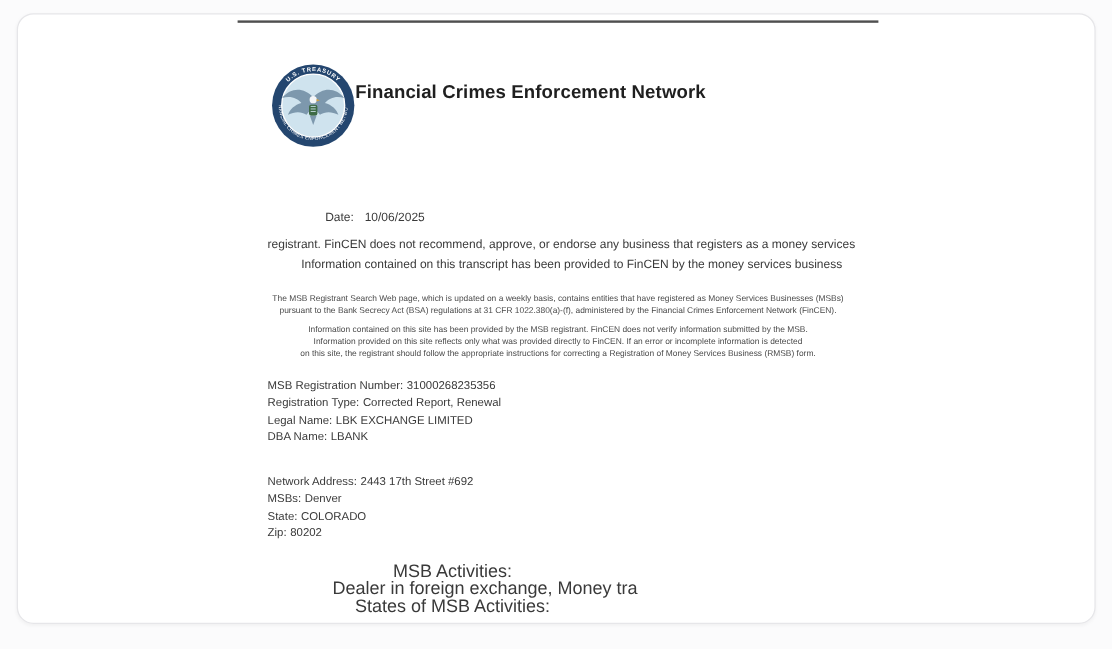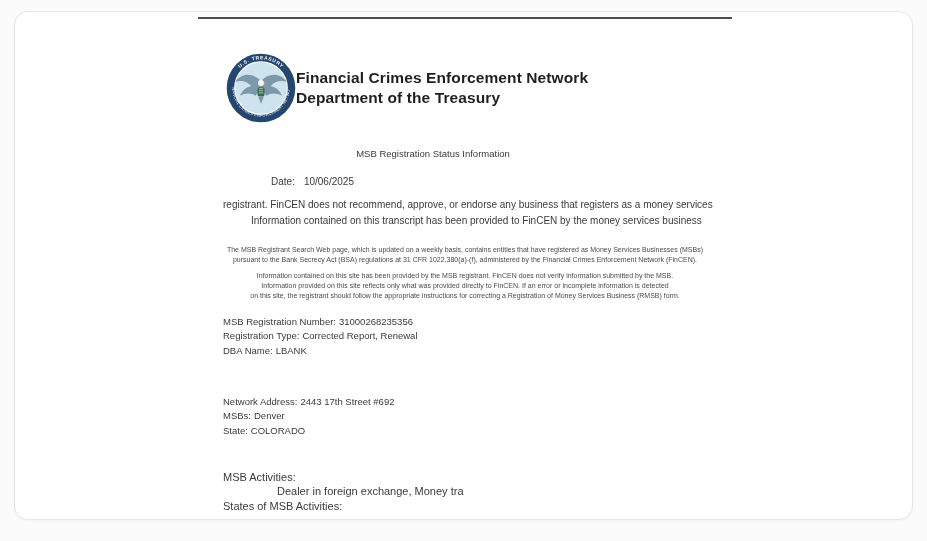--- a/index.html
+++ b/index.html
@@ -60,21 +60,21 @@
   .fp2 { top:259px; }
   .field-block {
     position:absolute; left:208px;
     font-size:9.5px; line-height:14.4px;
   }
   .reg-block  { top:303px; }
   .addr-block { top:383px; }
   .field-row .val { margin-left:3px;margin-top:41px; }
   .activities {
     position:absolute; left:208px; top:458px;
-    font-size:11px; line-height:14.3px;
+    font-size:15px; line-height:14.3px;text-align:center;
   }
   .activities .indent { margin-left:54px; }
 </style>
 </head>
 <body>
 
 <div class="card">
 
   <div class="top-divider"></div>
 
@@ -94,24 +94,22 @@
       <circle cx="50" cy="43" r="4.3" fill="#f4f6f8"></circle>
       <path fill="#d9a43a" d="M54,42 L58,43.5 L54,45 Z"></path>
       <rect x="45" y="49" width="10" height="13" rx="2.5" fill="#3e6b45"></rect>
       <path d="M47,51 h6 M47,54 h6 M47,57 h6" stroke="#cfe3ee" stroke-width="1"></path>
       <path fill="#7d98ad" d="M46,62 L50,73 L54,62 Z"></path>
     </g>
   </svg>
 
   <div class="header-text">
     <div>Financial Crimes Enforcement Network</div>
-    <div>Department of the Treasury</div>
   </div>
 
-  <div class="doc-title">MSB Registration Status Information</div>
 
   <div class="date-line">
     <span>Date:</span><span class="val">10/06/2025</span>
   </div>
 
   <div class="notice">
     <div class="line">registrant. FinCEN does not recommend, approve, or endorse any business that registers as a money services</div>
     <div class="line first">Information contained on this transcript has been provided to FinCEN by the money services business</div>
   </div>
 
@@ -127,34 +125,40 @@
   </div>
 
   <div class="field-block reg-block">
     <div class="field-row">
       <span>MSB Registration Number:</span><span class="val">31000268235356</span>
     </div>
     <div class="field-row">
       <span>Registration Type:</span><span class="val">Corrected Report, Renewal</span>
     </div>
     <div class="field-row">
+      <span>Legal Name:</span><span class="val">LBK EXCHANGE LIMITED</span>
+    </div>
+    <div class="field-row">
       <span>DBA Name:</span><span class="val">LBANK</span>
     </div>
   </div>
 
   <div class="field-block addr-block">
     <div class="field-row">
       <span>Network Address:</span><span class="val">2443 17th Street #692</span>
     </div>
     <div class="field-row">
       <span>MSBs:</span><span class="val">Denver</span>
     </div>
     <div class="field-row">
       <span>State:</span><span class="val">COLORADO</span>
     </div>
+    <div class="field-row">
+      <span>Zip:</span><span class="val">80202</span>
+    </div>
   </div>
 
   <div class="activities">
     <div>MSB Activities:</div>
     <div class="indent">Dealer in foreign exchange, Money tra</div>
     <div>States of MSB Activities:</div>
   </div>
 
 </div>
 

